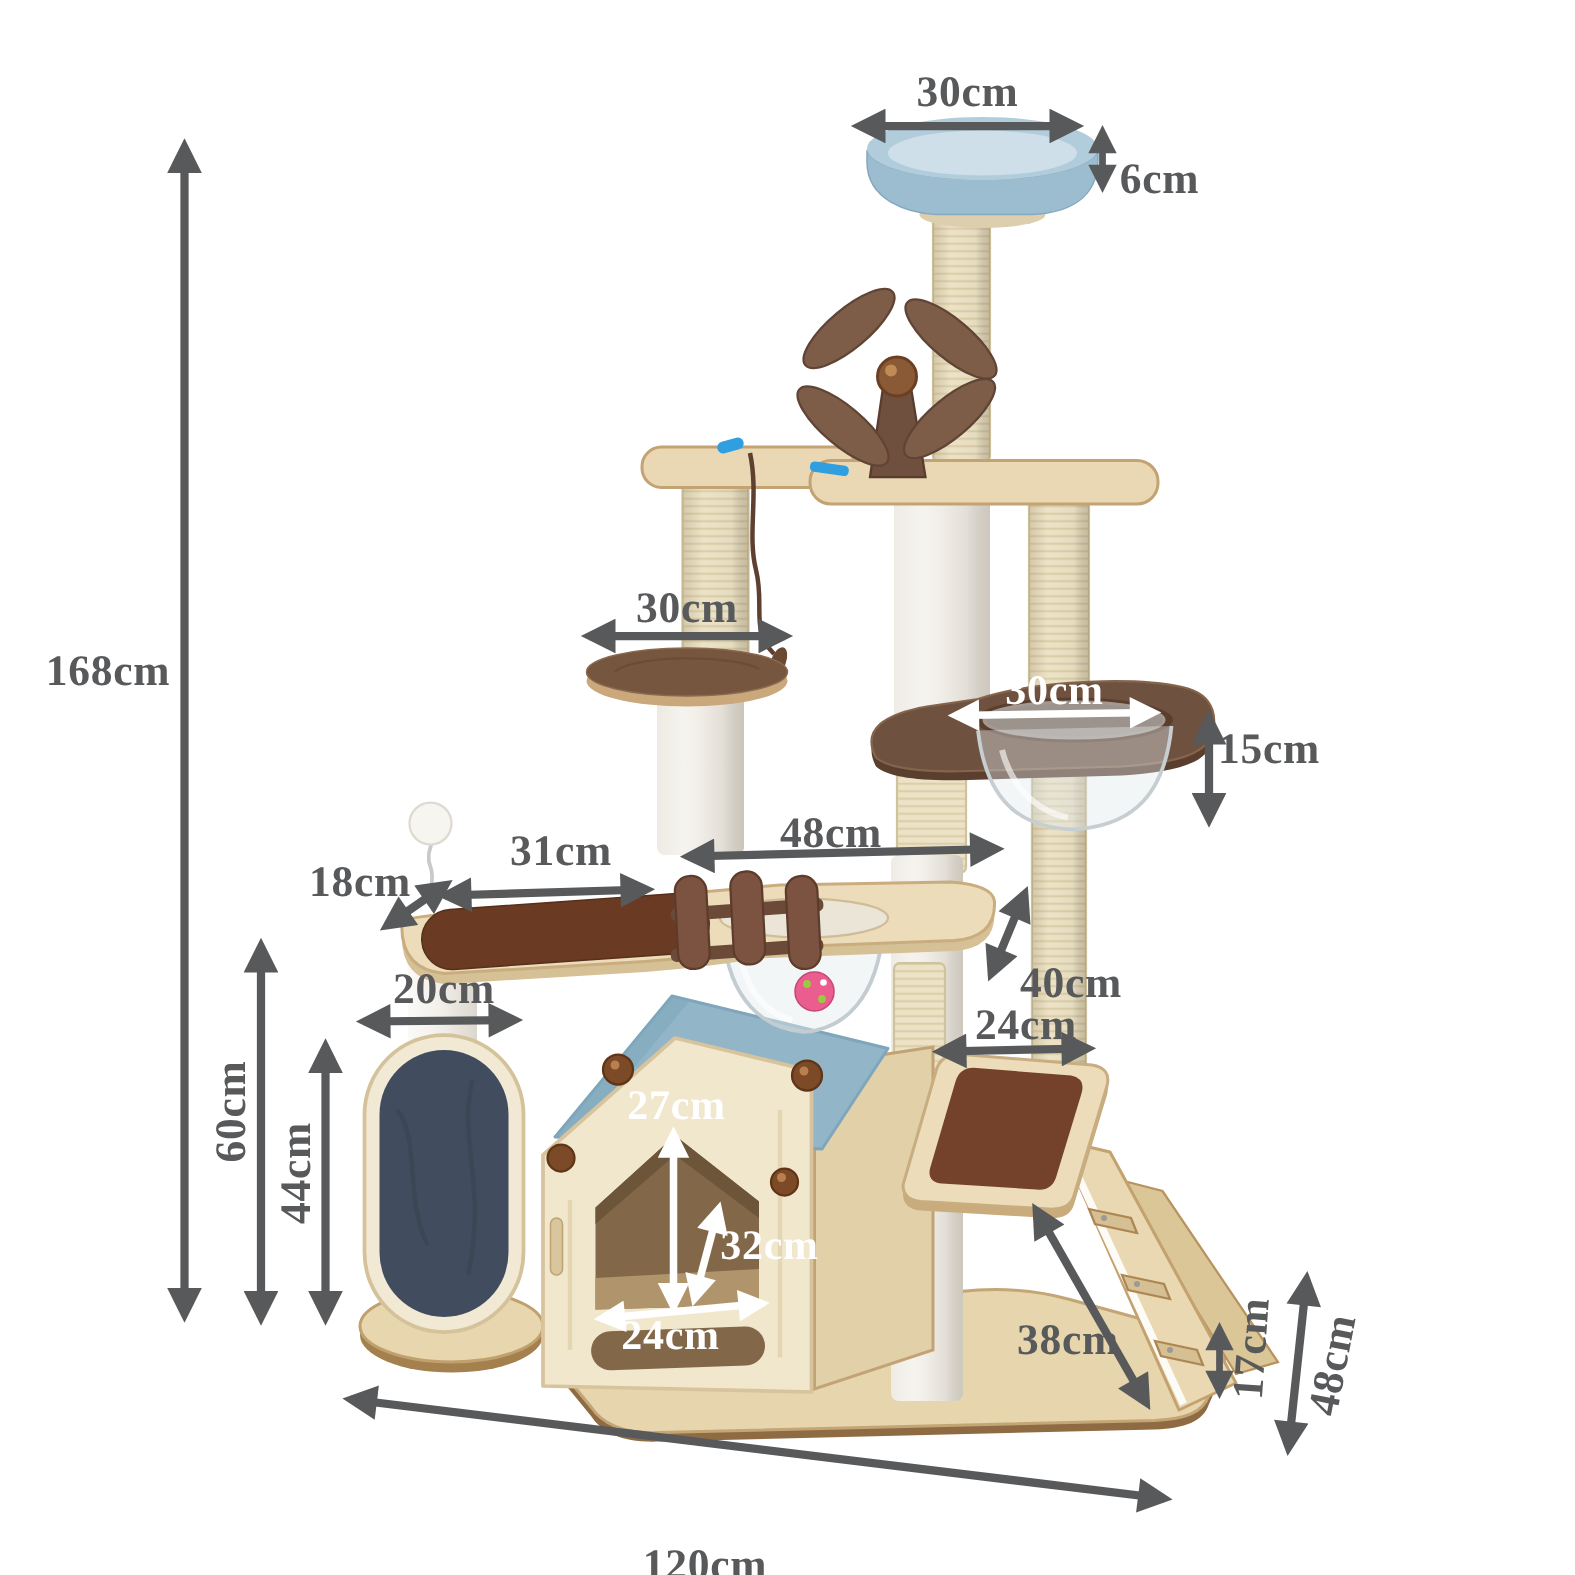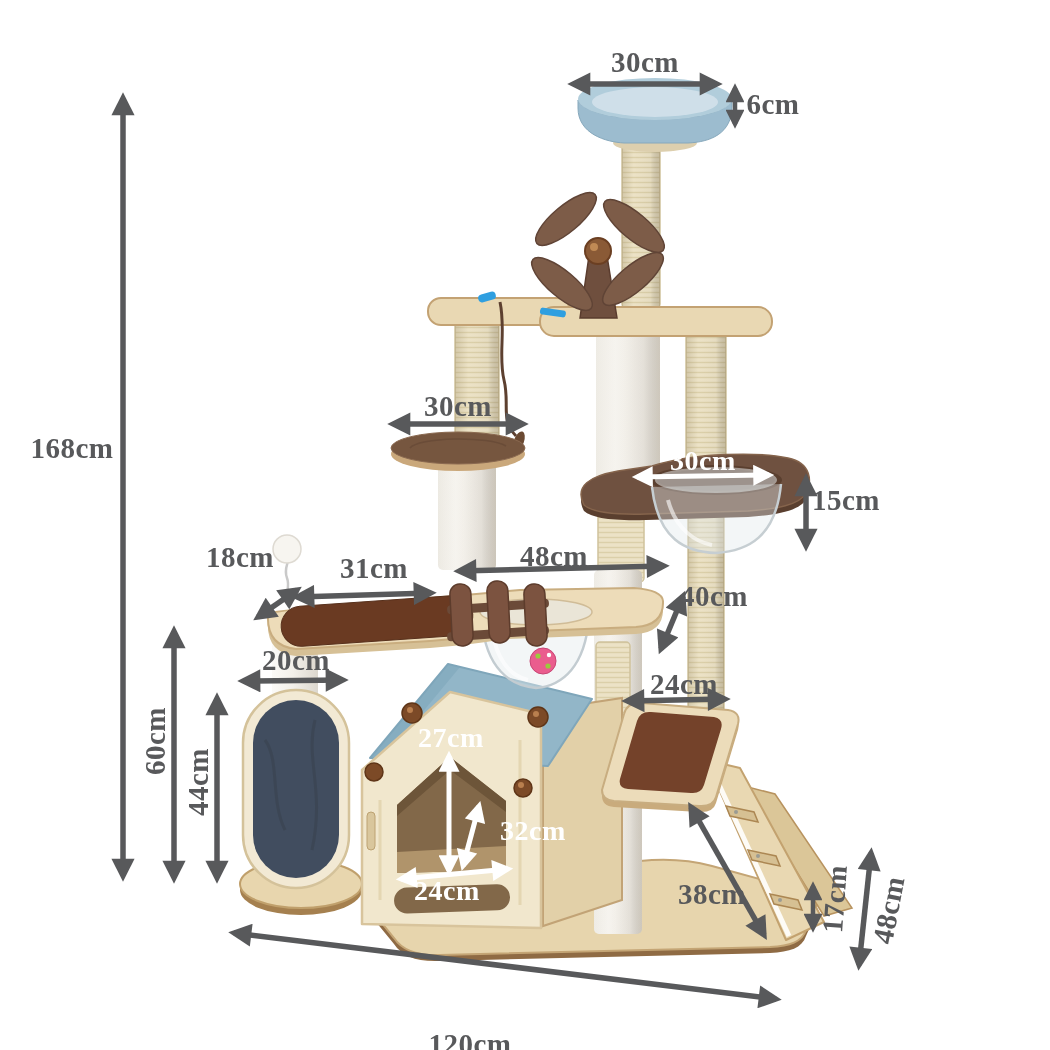--- a/index.html
+++ b/index.html
@@ -215,35 +215,35 @@
   <g stroke="#ffffff" stroke-width="5">
     <line x1="637" y1="477" x2="769" y2="475" marker-start="url(#mw)" marker-end="url(#mw)"></line>
     <line x1="449" y1="756" x2="449" y2="871" marker-start="url(#mw)" marker-end="url(#mw)"></line>
     <line x1="479" y1="806" x2="463" y2="866" marker-start="url(#mw)" marker-end="url(#mw)"></line>
     <line x1="401" y1="879" x2="508" y2="869" marker-start="url(#mw)" marker-end="url(#mw)"></line>
   </g>
 </svg>
 
 <div>
   <div class="dim" style="left:645px;top:62px">30cm</div>
-  <div class="dim" style="left:773px;top:104px">6cm</div>
+  <div class="dim" style="left:773px;top:120px">6cm</div>
   <div class="dim" style="left:72px;top:448px">168cm</div>
   <div class="dim" style="left:458px;top:406px">30cm</div>
   <div class="dim white" style="left:703px;top:461px">30cm</div>
   <div class="dim" style="left:846px;top:500px">15cm</div>
   <div class="dim" style="left:554px;top:556px">48cm</div>
   <div class="dim" style="left:374px;top:568px">31cm</div>
-  <div class="dim" style="left:240px;top:557px">18cm</div>
-  <div class="dim" style="left:714px;top:596px">40cm</div>
+  <div class="dim" style="left:240px;top:589px">18cm</div>
+  <div class="dim" style="left:714px;top:656px">40cm</div>
   <div class="dim" style="left:296px;top:660px">20cm</div>
   <div class="dim" style="left:684px;top:684px">24cm</div>
   <div class="dim rot90" style="left:155px;top:741px">60cm</div>
   <div class="dim rot90" style="left:198px;top:782px">44cm</div>
   <div class="dim white" style="left:451px;top:738px">27cm</div>
-  <div class="dim white" style="left:533px;top:831px">32cm</div>
+  <div class="dim white" style="left:513px;top:831px">32cm</div>
   <div class="dim white" style="left:447px;top:891px">24cm</div>
   <div class="dim" style="left:712px;top:894px">38cm</div>
   <div class="dim rot86" style="left:835px;top:899px">17cm</div>
   <div class="dim rot79" style="left:889px;top:910px">48cm</div>
   <div class="dim" style="left:470px;top:1044px">120cm</div>
 </div>
 
 </div>
 
 </body></html>

